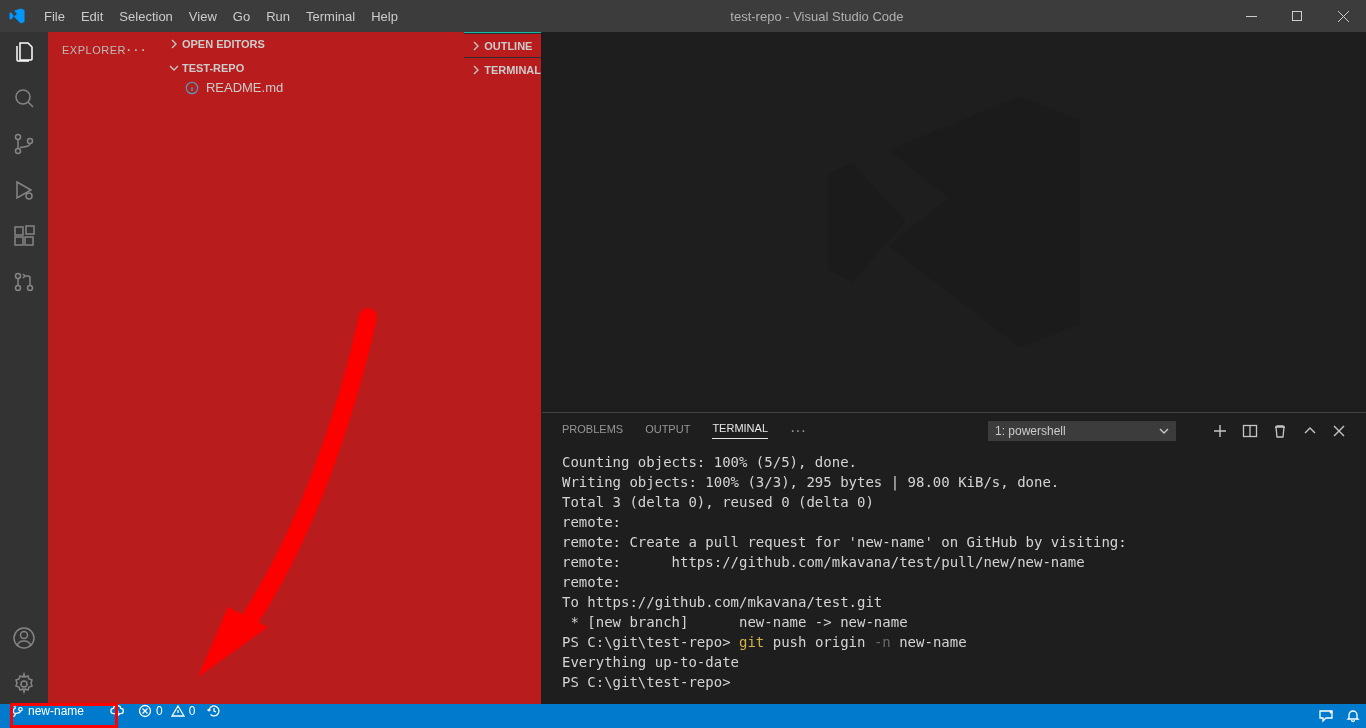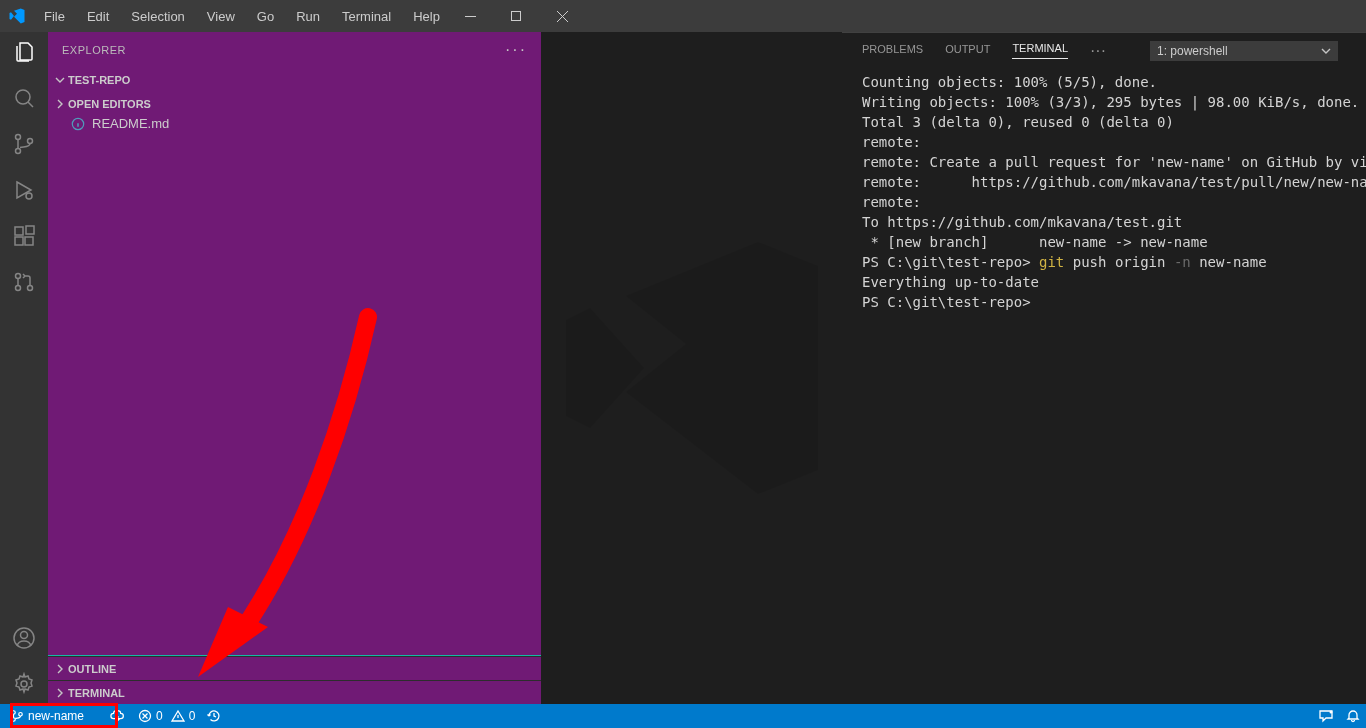--- a/index.html
+++ b/index.html
@@ -2,72 +2,72 @@
 <html><head>
 <meta charset="utf-8">
 <style>
   * { margin: 0; padding: 0; box-sizing: border-box; }
   html, body { width: 1366px; height: 728px; overflow: hidden; font-family: "Segoe UI", sans-serif; background: #1e1e1e; color: #cccccc; }
   .root { display: flex; flex-direction: column; width: 100%; height: 100%; }
   
   
   .titlebar { display: flex; align-items: center; height: 32px; background: #3c3c3c; color: #cccccc; font-size: 13px; padding-left: 8px; }
   .titlebar .logo { width: 18px; height: 18px; margin-right: 10px; }
-  .titlebar .menu { display: flex; gap: 6px; }
+  .titlebar .menu { display: flex; gap: 0; }
   .titlebar .menu span { padding: 4px 8px; cursor: default; }
   .titlebar .title { flex: 1; text-align: center; opacity: 0.8; }
   .winctl { display: flex; }
   .winctl div { width: 46px; height: 32px; display: flex; align-items: center; justify-content: center; }
 
   
   .body { flex: 1; display: flex; min-height: 0; }
   
   
   .activitybar { width: 48px; background: #333333; display: flex; flex-direction: column; align-items: center; padding-top: 6px; padding-bottom: 6px; }
   .activitybar .top { flex: 1; display: flex; flex-direction: column; align-items: center; gap: 18px; }
   .activitybar .bottom { display: flex; flex-direction: column; align-items: center; gap: 18px; }
   .actbtn { width: 28px; height: 28px; display: flex; align-items: center; justify-content: center; color: #858585; }
   .actbtn.active { color: #ffffff; }
   
   
-  .sidebar { width: 494px; background: #701a75; display: flex; flex-direction: column; font-size: 13px; color: #cccccc; position: relative; border-right: 1px solid #1e1e1e; }
+  .sidebar { width: 494px; background: #b91c1c; display: flex; font-size: 13px; color: #cccccc; position: relative; border-right: 1px solid #1e1e1e; }
   .sidebar-header { height: 36px; display: flex; align-items: center; justify-content: space-between; padding: 0 14px; font-size: 11px; letter-spacing: 0.5px; color: #bbbbbb; }
   .more-dots { letter-spacing: 2px; font-size:16px; color:#c5c5c5;}
   .tree { flex: 1; overflow: hidden; }
   .section-row { display: flex; align-items: center; height: 24px; font-weight: 700; font-size: 11px; padding-left: 4px; color:#cccccc; }
   .section-row.sub { padding-left: 4px; }
   .section-row .chev { width: 16px; display:flex; justify-content:center; }
   .file-row { display: flex; align-items: flex-start; height: 24px; font-size: 13px; padding-left: 22px; gap: 6px; }
   .file-row .ficon { width:16px; height: 16px; display:flex; align-items:center; justify-content:center; color:#519aba; }
   .sidebar-bottom { border-top: 1px solid #14b8a6; }
   .sidebar-bottom .section-row { border-top: 1px solid #2d2d2d; }
 
   
   .annotation-arrow { position: absolute; pointer-events: none; z-index: 50; }
 
   
-  .mainarea { flex: 1; display: flex; flex-direction: row; background: #1e1e1e; min-width: 0; }
+  .mainarea { flex: 1; display: flex; flex-direction: column; background: #1e1e1e; min-width: 0; }
   .editor-empty { flex: 1; display: flex; align-items: center; justify-content: center; background: #1e1e1e; }
   .watermark { opacity: 0.08; }
 
   
   .panel { height: 292px; border-top: 1px solid #414141; display: flex; flex-direction: column; }
   .panel-tabs { height: 35px; display: flex; align-items: center; padding: 0 20px; gap: 22px; font-size: 11px; color: #969696; }
   .panel-tabs .ptab { padding-bottom: 4px; cursor:pointer; }
   .panel-tabs .ptab.active { color: #e7e7e7; border-bottom: 1px solid #e7e7e7; }
   .panel-tabs .spacer { flex:1; }
   .term-select { background: #3c3c3c; border: 1px solid #3c3c3c; color: #cccccc; font-size: 12px; padding: 2px 6px; width: 188px; display:flex; align-items:center; justify-content:space-between; }
   .panel-actions { display:flex; align-items:center; gap: 14px; color:#c5c5c5; margin-left:14px; }
   .terminal { flex:1; padding: 4px 20px; font-family: Consolas, monospace; font-size: 14px; line-height: 20px; color: #d4d4d4; overflow: hidden; white-space: pre; }
   .c-gold { color:#d0b344; }
   .c-gray { color:#6a6a6a; }
 
   
   .statusbar { height: 24px; background: #007acc; display: flex; align-items: center; font-size: 12px; color: #ffffff; position: relative; }
-  .statusbar .sbitem { display:flex; align-items:center; padding: 0 6px; gap: 4px; height: 100%; }
+  .statusbar .sbitem { display:flex; align-items:flex-start; padding: 0 6px; gap: 4px; height: 100%; }
   .statusbar .right { margin-left:auto; display:flex; align-items:center; }
   .annot-box { position:absolute; border: 3px solid #ff0000; left: 10px; top: -1px; width: 108px; height: 25px; pointer-events:none; z-index:40;}
   
   svg { display:block; }
 </style>
 </head>
 <body>
 
 <div class="root">
 
@@ -80,20 +80,21 @@
     <div class="menu">
       <span>File</span>
       <span>Edit</span>
       <span>Selection</span>
       <span>View</span>
       <span>Go</span>
       <span>Run</span>
       <span>Terminal</span>
       <span>Help</span>
     </div>
+    <div class="title">test-repo - Visual Studio Code</div>
     <div class="winctl">
       <div>
           <svg width="11" height="11">
             <path stroke="#cccccc" d="M0 5.5h11"></path>
           </svg>
         </div>
       <div>
           <svg width="11" height="11">
             <rect x="0.5" y="0.5" width="9" height="9" fill="none" stroke="#cccccc"></rect>
           </svg>
@@ -169,35 +170,35 @@
           </div>
       </div>
     </div>
 
     <div class="sidebar">
       <div class="sidebar-header">
         <span>EXPLORER</span>
         <span class="more-dots">···</span>
       </div>
       <div class="tree">
+        <div class="section-row">
+          <span class="chev">
+              <svg width="10" height="10" viewBox="0 0 10 10">
+                <path d="M3 1l4 4-4 4" fill="none" stroke="#c5c5c5" stroke-width="1.4"></path>
+              </svg>
+            </span>
+          <span>OPEN EDITORS</span>
+        </div>
         <div class="section-row sub">
           <span class="chev">
               <svg width="10" height="10" viewBox="0 0 10 10">
                 <path d="M1 3l4 4 4-4" fill="none" stroke="#c5c5c5" stroke-width="1.4"></path>
               </svg>
             </span>
           <span>TEST-REPO</span>
-        </div>
-        <div class="section-row">
-          <span class="chev">
-              <svg width="10" height="10" viewBox="0 0 10 10">
-                <path d="M3 1l4 4-4 4" fill="none" stroke="#c5c5c5" stroke-width="1.4"></path>
-              </svg>
-            </span>
-          <span>OPEN EDITORS</span>
         </div>
         <div class="file-row">
           <span class="ficon">
               <svg width="14" height="14" viewBox="0 0 16 16">
                 <circle cx="8" cy="8" r="6.5" fill="none" stroke="#519aba" stroke-width="1.4"></circle>
                 <path d="M8 5v0M8 7v4" stroke="#519aba" stroke-width="1.8"></path>
               </svg>
             </span>
           <span>README.md</span>
         </div>

